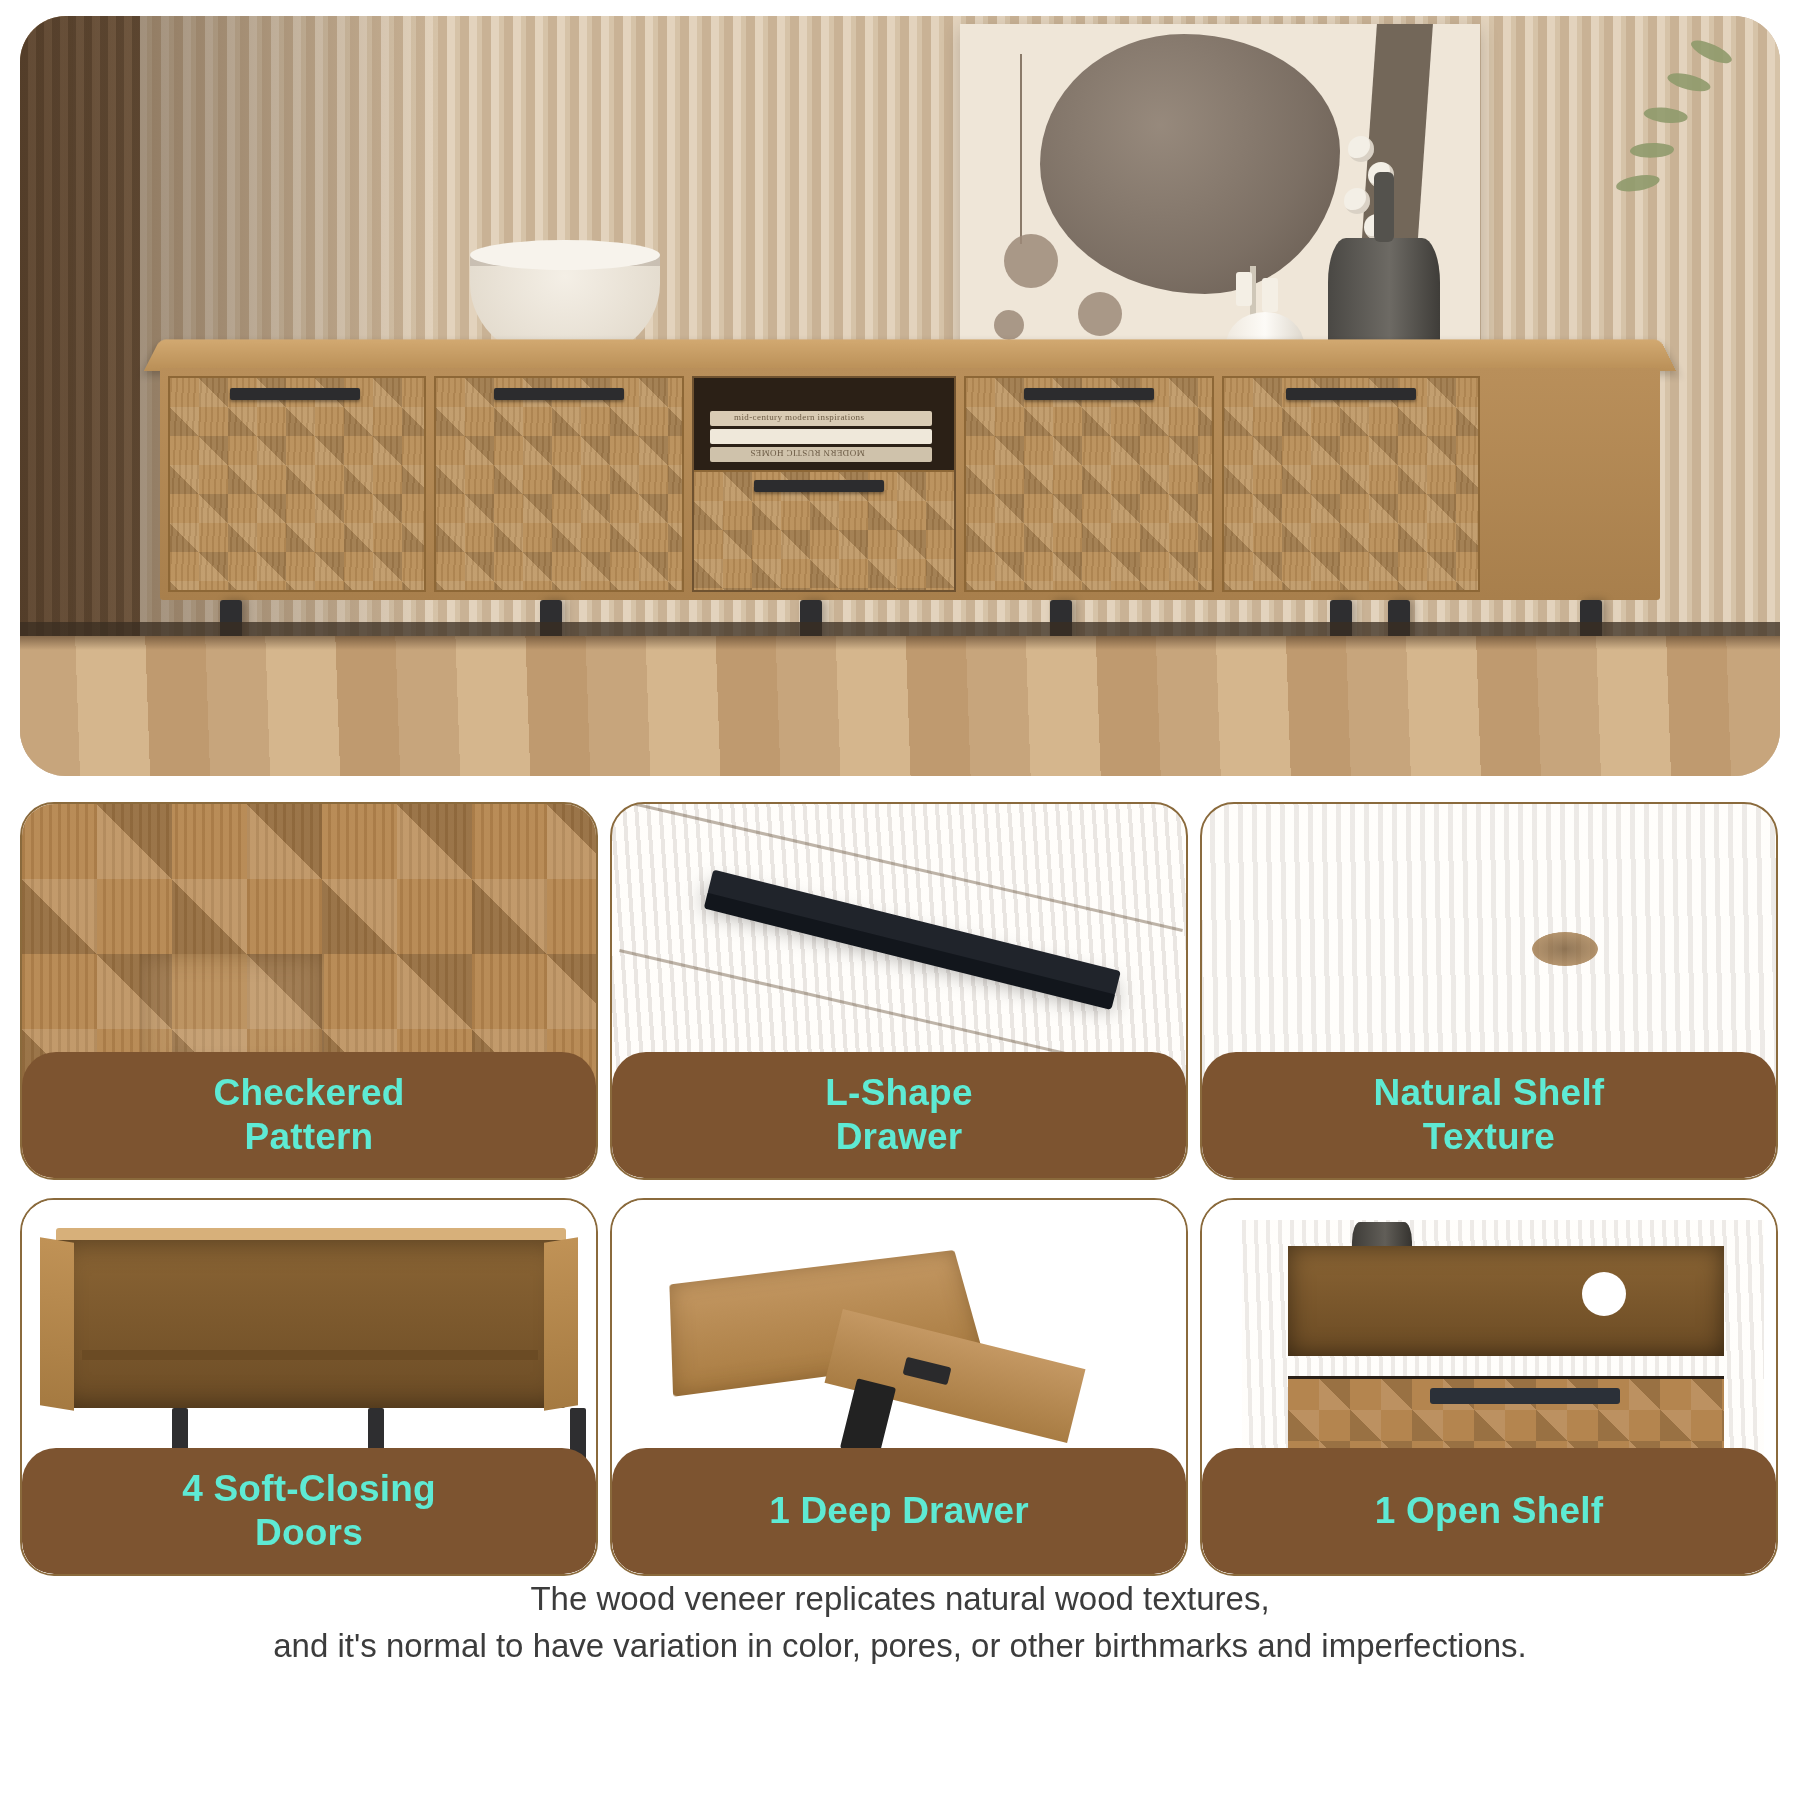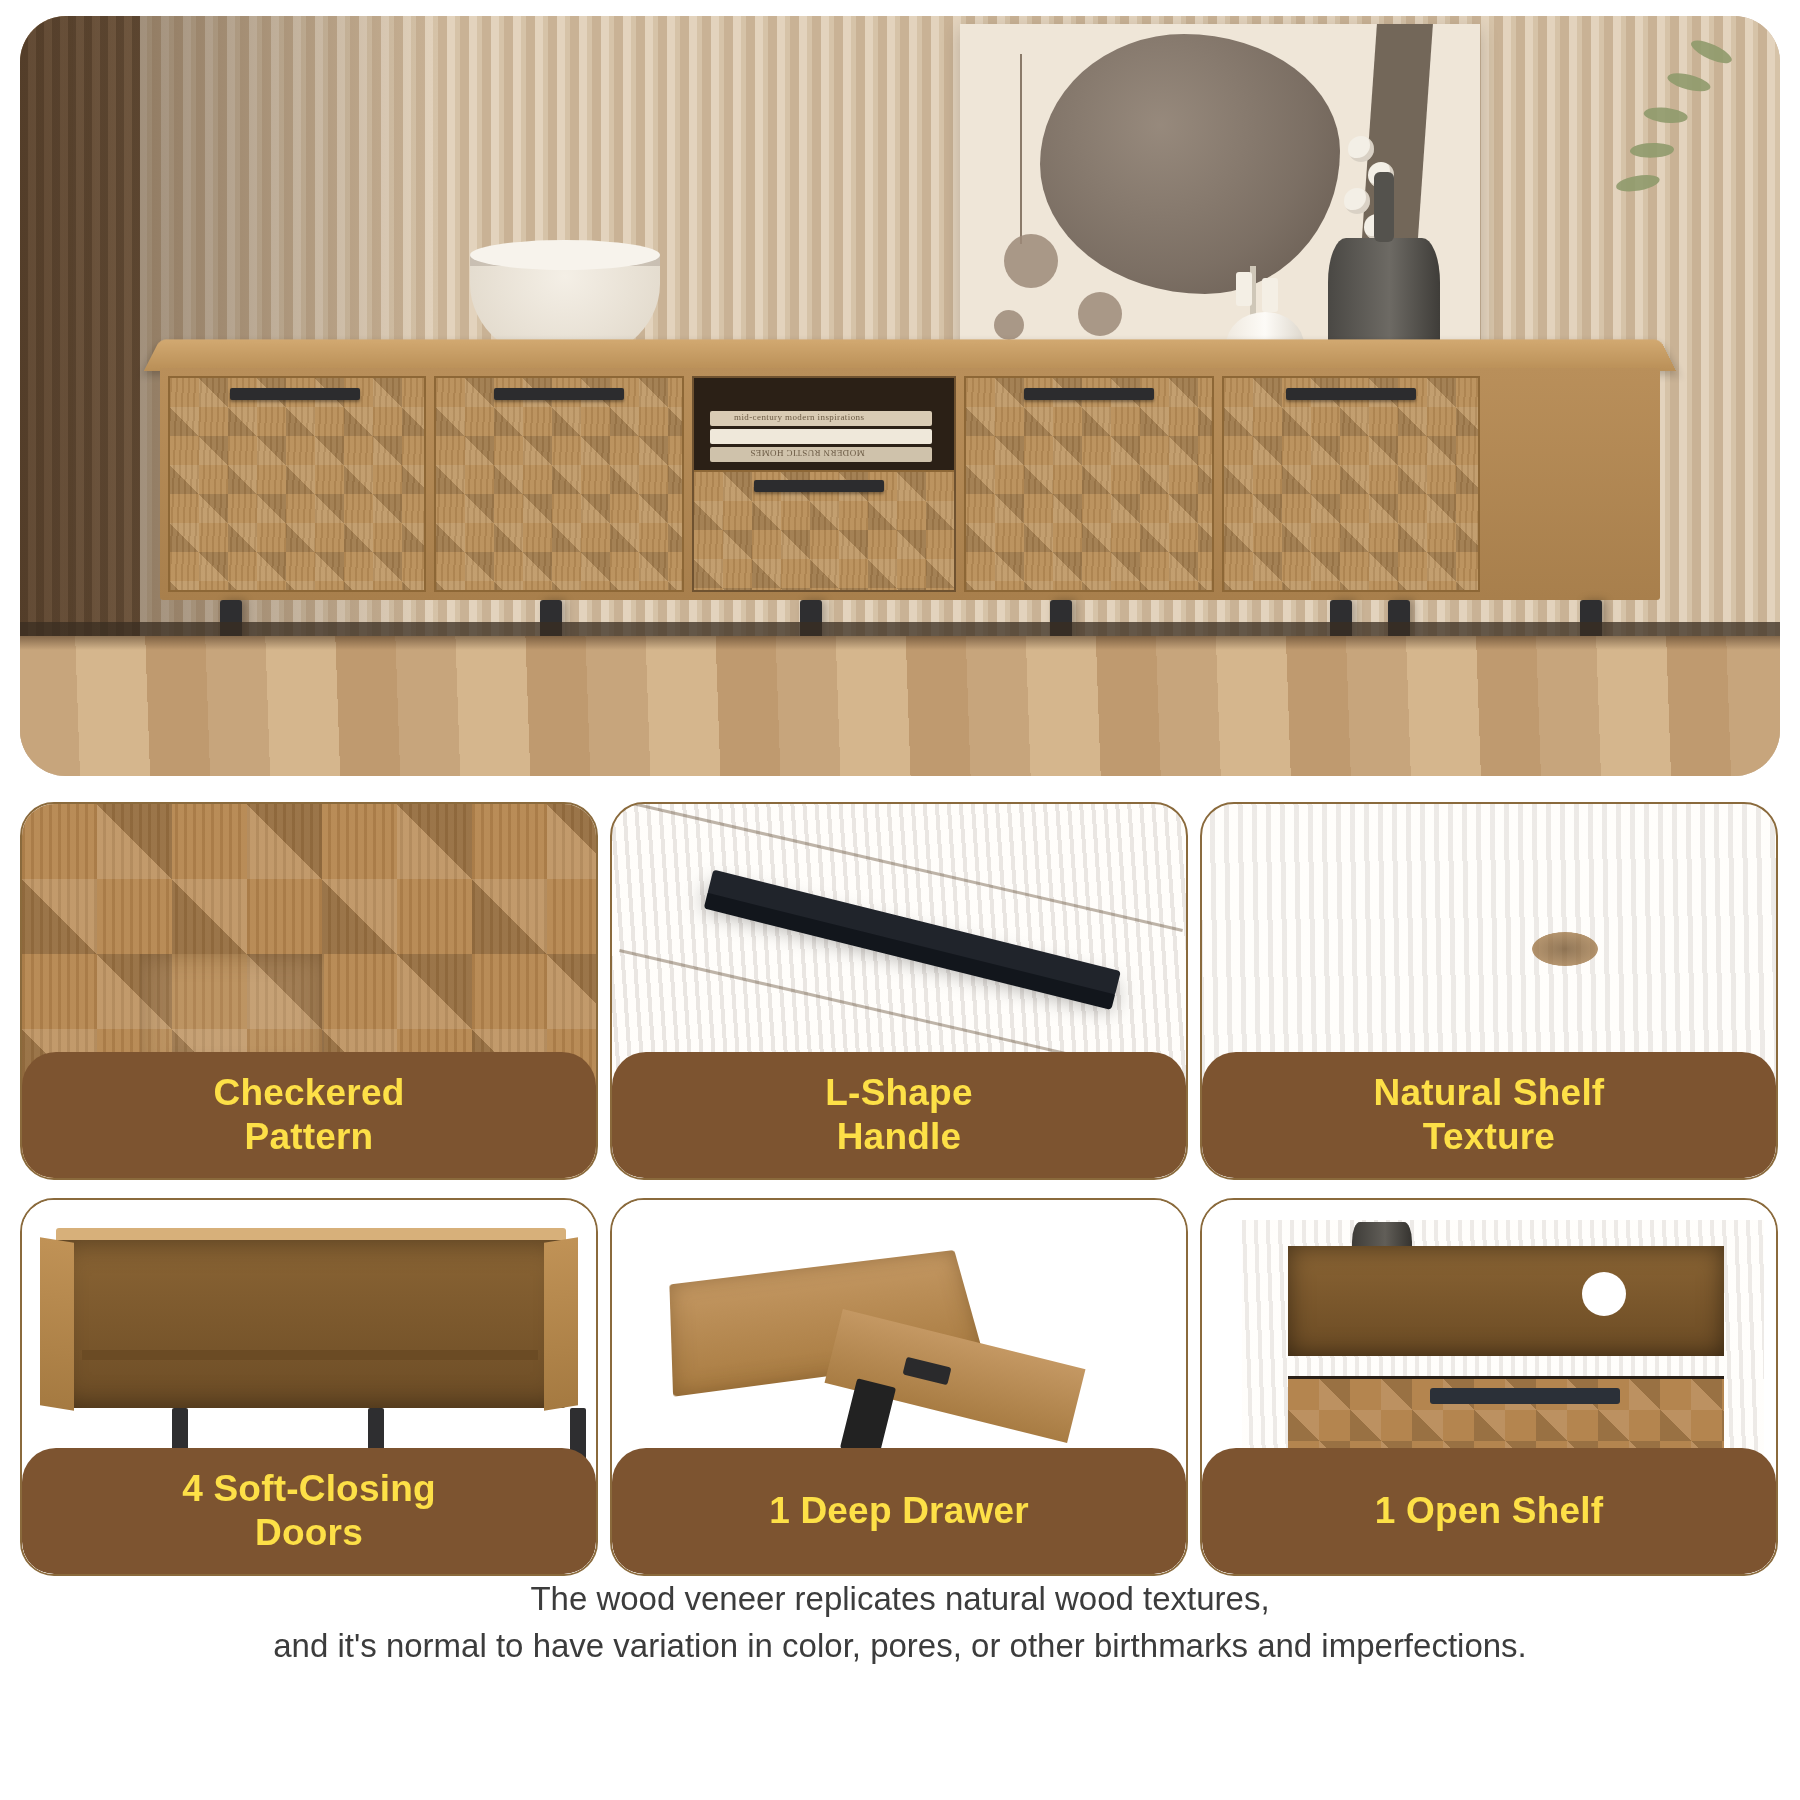--- a/index.html
+++ b/index.html
@@ -228,21 +228,21 @@
   .card-media { position: absolute; inset: 0; }
   .card-cap {
     position: absolute; left: 0; right: 0; bottom: 0;
     height: 126px;
     background: #7d5430;
     border-radius: 34px 34px 32px 32px;
     display: flex; align-items: center; justify-content: center;
     text-align: center;
   }
   .card-cap span {
-    color: #fde047; font-size: 37px; font-weight: 700; line-height: 1.2;
+    color: #5eead4; font-size: 37px; font-weight: 700; line-height: 1.2;
     letter-spacing: .2px;
   }
 
   
   .m-checker {
     position:absolute; inset:0;
     background-color:#b4854f;
     background-image:
       linear-gradient(45deg, rgba(0,0,0,.16) 25%, transparent 25%, transparent 75%, rgba(0,0,0,.16) 75%),
       linear-gradient(45deg, rgba(255,255,255,.12) 25%, transparent 25%, transparent 75%, rgba(255,255,255,.12) 75%),
@@ -500,21 +500,21 @@
       <div class="card-media">
         <div class="m-handle">
           <div class="seam" style="left:0; top:60px; width:578px; height:3px; transform:rotate(13deg);"></div>
           <div class="seam" style="left:0; top:210px; width:578px; height:3px; transform:rotate(13deg);"></div>
           <div class="blk-bar"></div>
         </div>
       </div>
       <div class="card-cap">
         <span>
           <span>L-Shape</span><br>
-          <span>Handle</span>
+          <span>Drawer</span>
         </span>
       </div>
     </div>
 
     <div class="card">
       <div class="card-media">
         <div class="m-wood">
           <div class="knot"></div>
         </div>
       </div>

